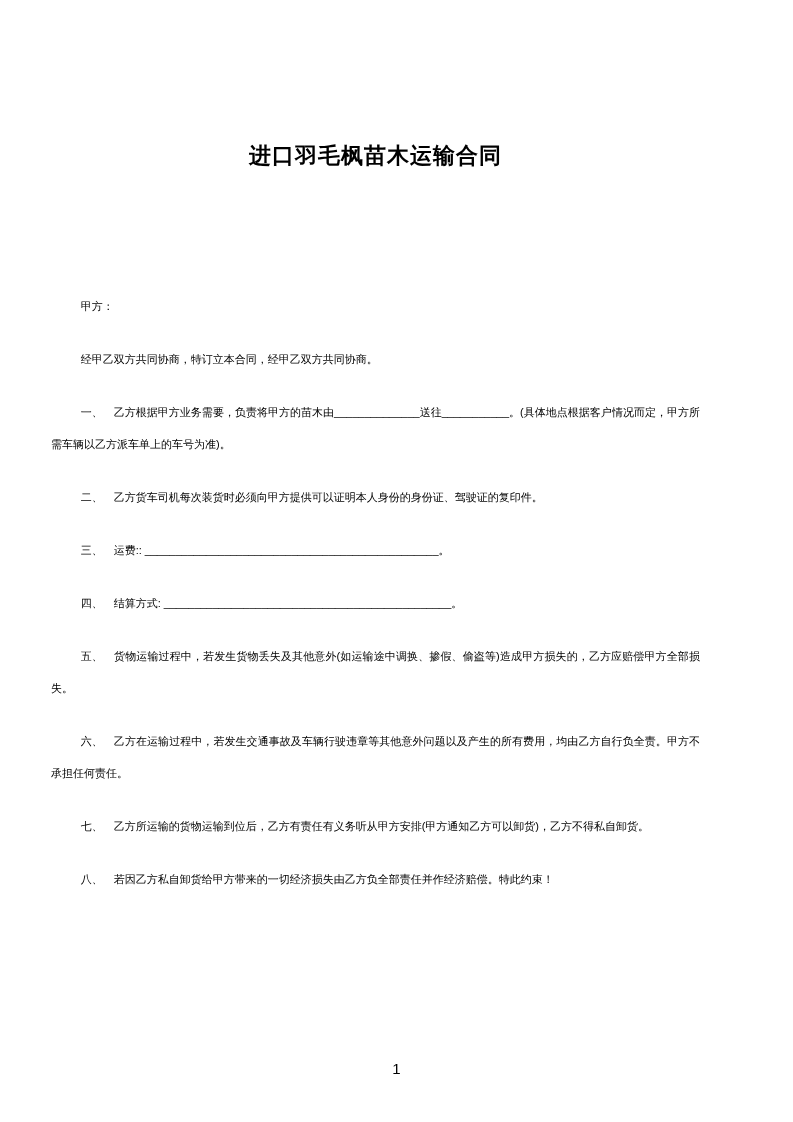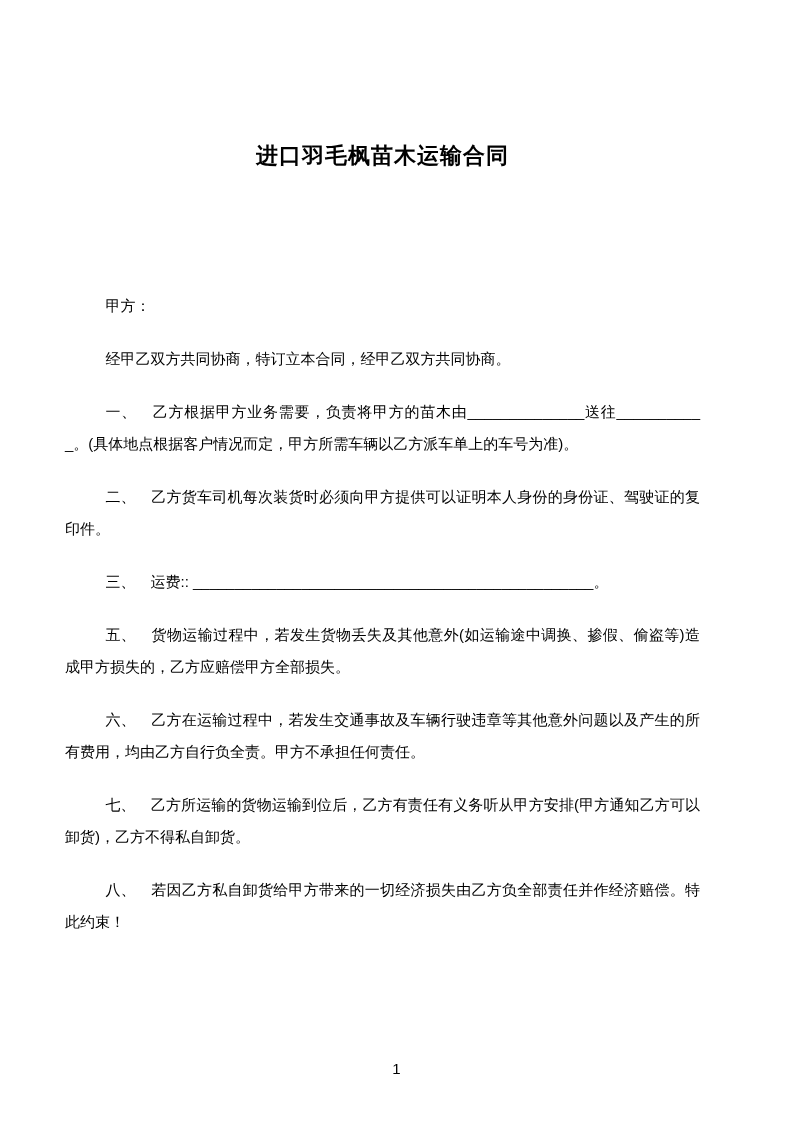--- a/index.html
+++ b/index.html
@@ -8,34 +8,34 @@
     padding: 0;
     background: #ffffff;
   }
   .page {
     position: relative;
     width: 793px;
     height: 1122px;
     background: #ffffff;
     color: #000000;
     font-family: "Liberation Sans", "DejaVu Sans", sans-serif;
-    padding: 140px 93px 0 65px;
+    padding: 140px 93px 0 51px;
     overflow: hidden;
   }
   .doc-title {
     margin: 0 0 118px 0;
     text-align: center;
     font-size: 22px;
     font-weight: bold;
     line-height: 32px;
     letter-spacing: 1px;
   }
   .para {
     margin: 0 0 21px 0;
-    font-size: 15px;
+    font-size: 11px;
     line-height: 32px;
     text-indent: 2.7em;
     text-align: justify;
     word-break: break-all;
   }
   .page-number {
     position: absolute;
     left: 0;
     right: 0;
     bottom: 44px;
@@ -55,20 +55,21 @@
 
 
   <p class="para">经甲乙双方共同协商，特订立本合同，经甲乙双方共同协商。</p>
 
   <p class="para">一、　乙方根据甲方业务需要，负责将甲方的苗木由______________送往___________。(具体地点根据客户情况而定，甲方所需车辆以乙方派车单上的车号为准)。</p>
 
   <p class="para">二、　乙方货车司机每次装货时必须向甲方提供可以证明本人身份的身份证、驾驶证的复印件。</p>
 
   <p class="para">三、　运费:: ________________________________________________。</p>
 
+  <p class="para">四、　结算方式: _______________________________________________。</p>
 
   <p class="para">五、　货物运输过程中，若发生货物丢失及其他意外(如运输途中调换、掺假、偷盗等)造成甲方损失的，乙方应赔偿甲方全部损失。</p>
 
   <p class="para">六、　乙方在运输过程中，若发生交通事故及车辆行驶违章等其他意外问题以及产生的所有费用，均由乙方自行负全责。甲方不承担任何责任。</p>
 
   <p class="para">七、　乙方所运输的货物运输到位后，乙方有责任有义务听从甲方安排(甲方通知乙方可以卸货)，乙方不得私自卸货。</p>
 
   <p class="para">八、　若因乙方私自卸货给甲方带来的一切经济损失由乙方负全部责任并作经济赔偿。特此约束！</p>
 
   <div class="page-number">1</div>

